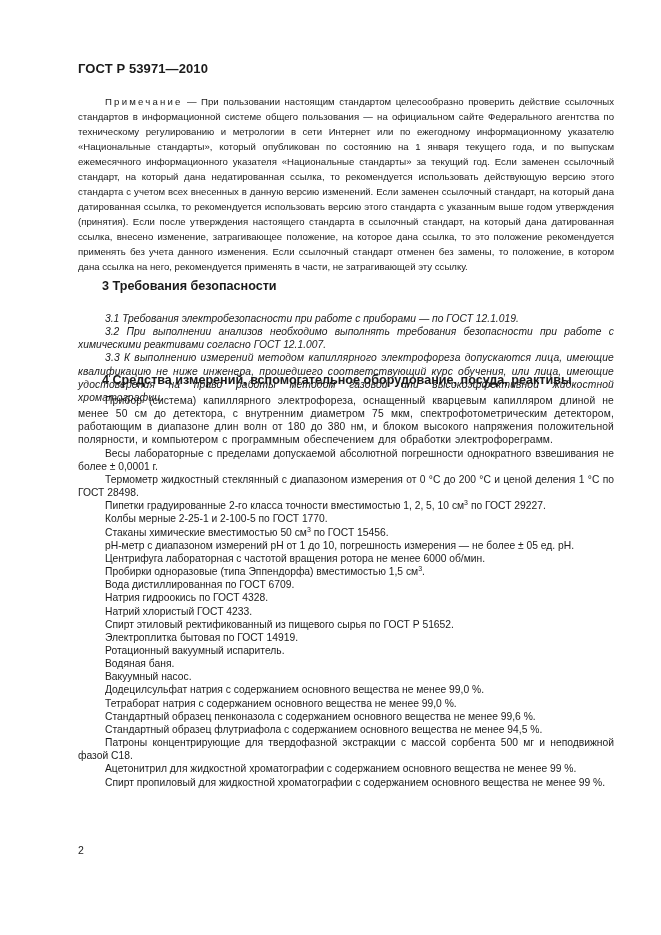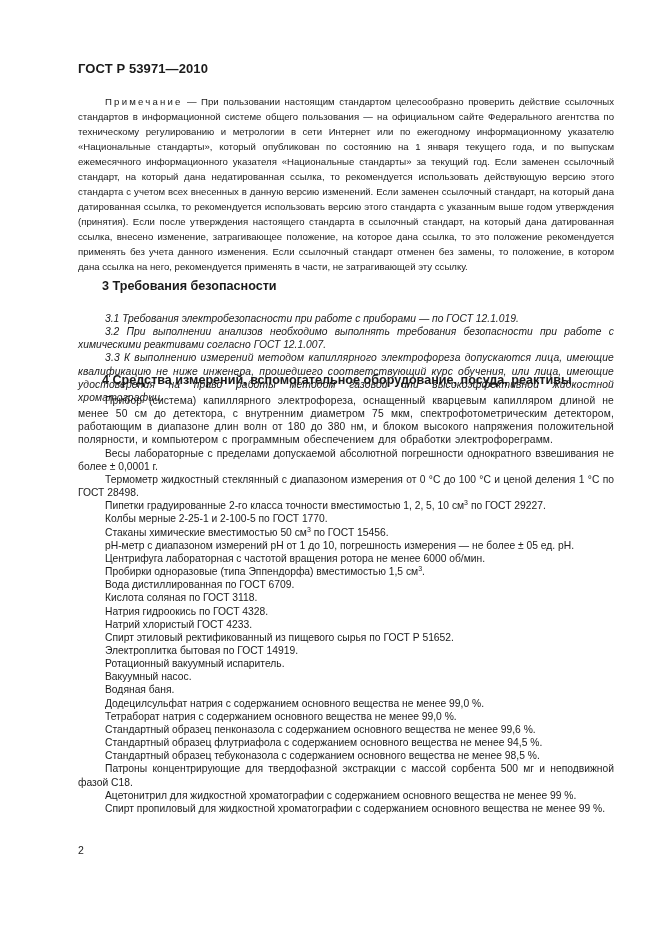--- a/index.html
+++ b/index.html
@@ -35,40 +35,38 @@
   <div class="body sec3-body">
     <p>3.1  Требования электробезопасности при работе с приборами — по ГОСТ 12.1.019.</p>
     <p>3.2  При выполнении анализов необходимо выполнять требования безопасности при работе с химическими реактивами согласно ГОСТ 12.1.007.</p>
     <p class="w">3.3  К выполнению измерений методом капиллярного электрофореза допускаются лица, имеющие квалификацию не ниже инженера, прошедшего соответствующий курс обучения, или лица, имеющие удостоверения на право работы методом газовой или высокоэффективной жидкостной хроматографии.</p>
   </div>
 
   <h2 class="sec4-title">4  Средства измерений, вспомогательное оборудование, посуда, реактивы</h2>
   <div class="body sec4-body">
     <p class="w">Прибор (система) капиллярного электрофореза, оснащенный кварцевым капилляром длиной не менее 50 см до детектора, с внутренним диаметром 75 мкм, спектрофотометрическим детектором, работающим в диапазоне длин волн от 180 до 380 нм, и блоком высокого напряжения положительной полярности, и компьютером с программным обеспечением для обработки электрофореграмм.</p>
     <p>Весы лабораторные с пределами допускаемой абсолютной погрешности однократного взвешивания не более ± 0,0001 г.</p>
-    <p>Термометр жидкостный стеклянный с диапазоном измерения от 0 °С до 100 °С и ценой деления 1 °С по ГОСТ 28498.</p>
+    <p>Термометр жидкостный стеклянный с диапазоном измерения от 0 °С до 200 °С и ценой деления 1 °С по ГОСТ 28498.</p>
     <p><span>Пипетки градуированные 2-го класса точности вместимостью 1, 2, 5, 10 см</span><sup>3</sup><span> по ГОСТ 29227.</span></p>
     <p>Колбы мерные 2-25-1 и 2-100-5 по ГОСТ 1770.</p>
     <p><span>Стаканы химические вместимостью 50 см</span><sup>3</sup><span> по ГОСТ 15456.</span></p>
     <p>pH-метр с диапазоном измерений pH от 1 до 10, погрешность измерения — не более ± 05 ед. pH.</p>
     <p>Центрифуга лабораторная с частотой вращения ротора не менее 6000 об/мин.</p>
     <p><span>Пробирки одноразовые (типа Эппендорфа) вместимостью 1,5 см</span><sup>3</sup><span>.</span></p>
     <p>Вода дистиллированная по ГОСТ 6709.</p>
-    <p>Кислота соляная по ГОСТ 3118.</p>
     <p>Натрия гидроокись по ГОСТ 4328.</p>
     <p>Натрий хлористый ГОСТ 4233.</p>
     <p>Спирт этиловый ректификованный из пищевого сырья по ГОСТ Р 51652.</p>
     <p>Электроплитка бытовая по ГОСТ 14919.</p>
     <p>Ротационный вакуумный испаритель.</p>
+    <p>Водяная баня.</p>
     <p>Вакуумный насос.</p>
-    <p>Водяная баня.</p>
     <p>Додецилсульфат натрия с содержанием основного вещества не менее 99,0 %.</p>
     <p>Тетраборат натрия с содержанием основного вещества не менее 99,0 %.</p>
     <p>Стандартный образец пенконазола с содержанием основного вещества не менее 99,6 %.</p>
     <p>Стандартный образец флутриафола с содержанием основного вещества не менее 94,5 %.</p>
-    <p>Стандартный образец тебуконазола с содержанием основного вещества не менее 98,5 %.</p>
     <p>Патроны концентрирующие для твердофазной экстракции с массой сорбента 500 мг и неподвижной фазой С18.</p>
     <p>Ацетонитрил для жидкостной хроматографии с содержанием основного вещества не менее 99 %.</p>
     <p>Спирт пропиловый для жидкостной хроматографии с содержанием основного вещества не менее 99 %.</p>
   </div>
 
   <div class="page-num">2</div>
 </div>
 
 </body></html>

